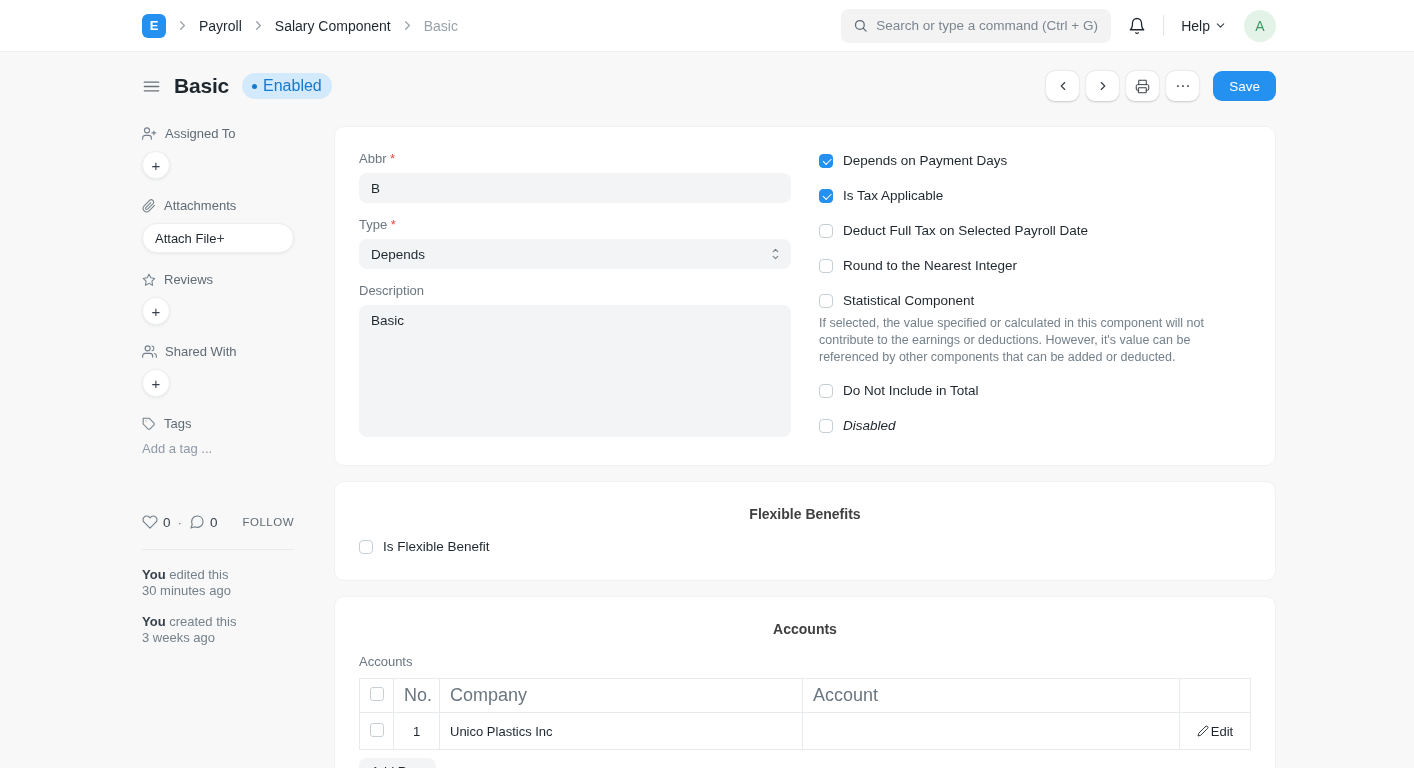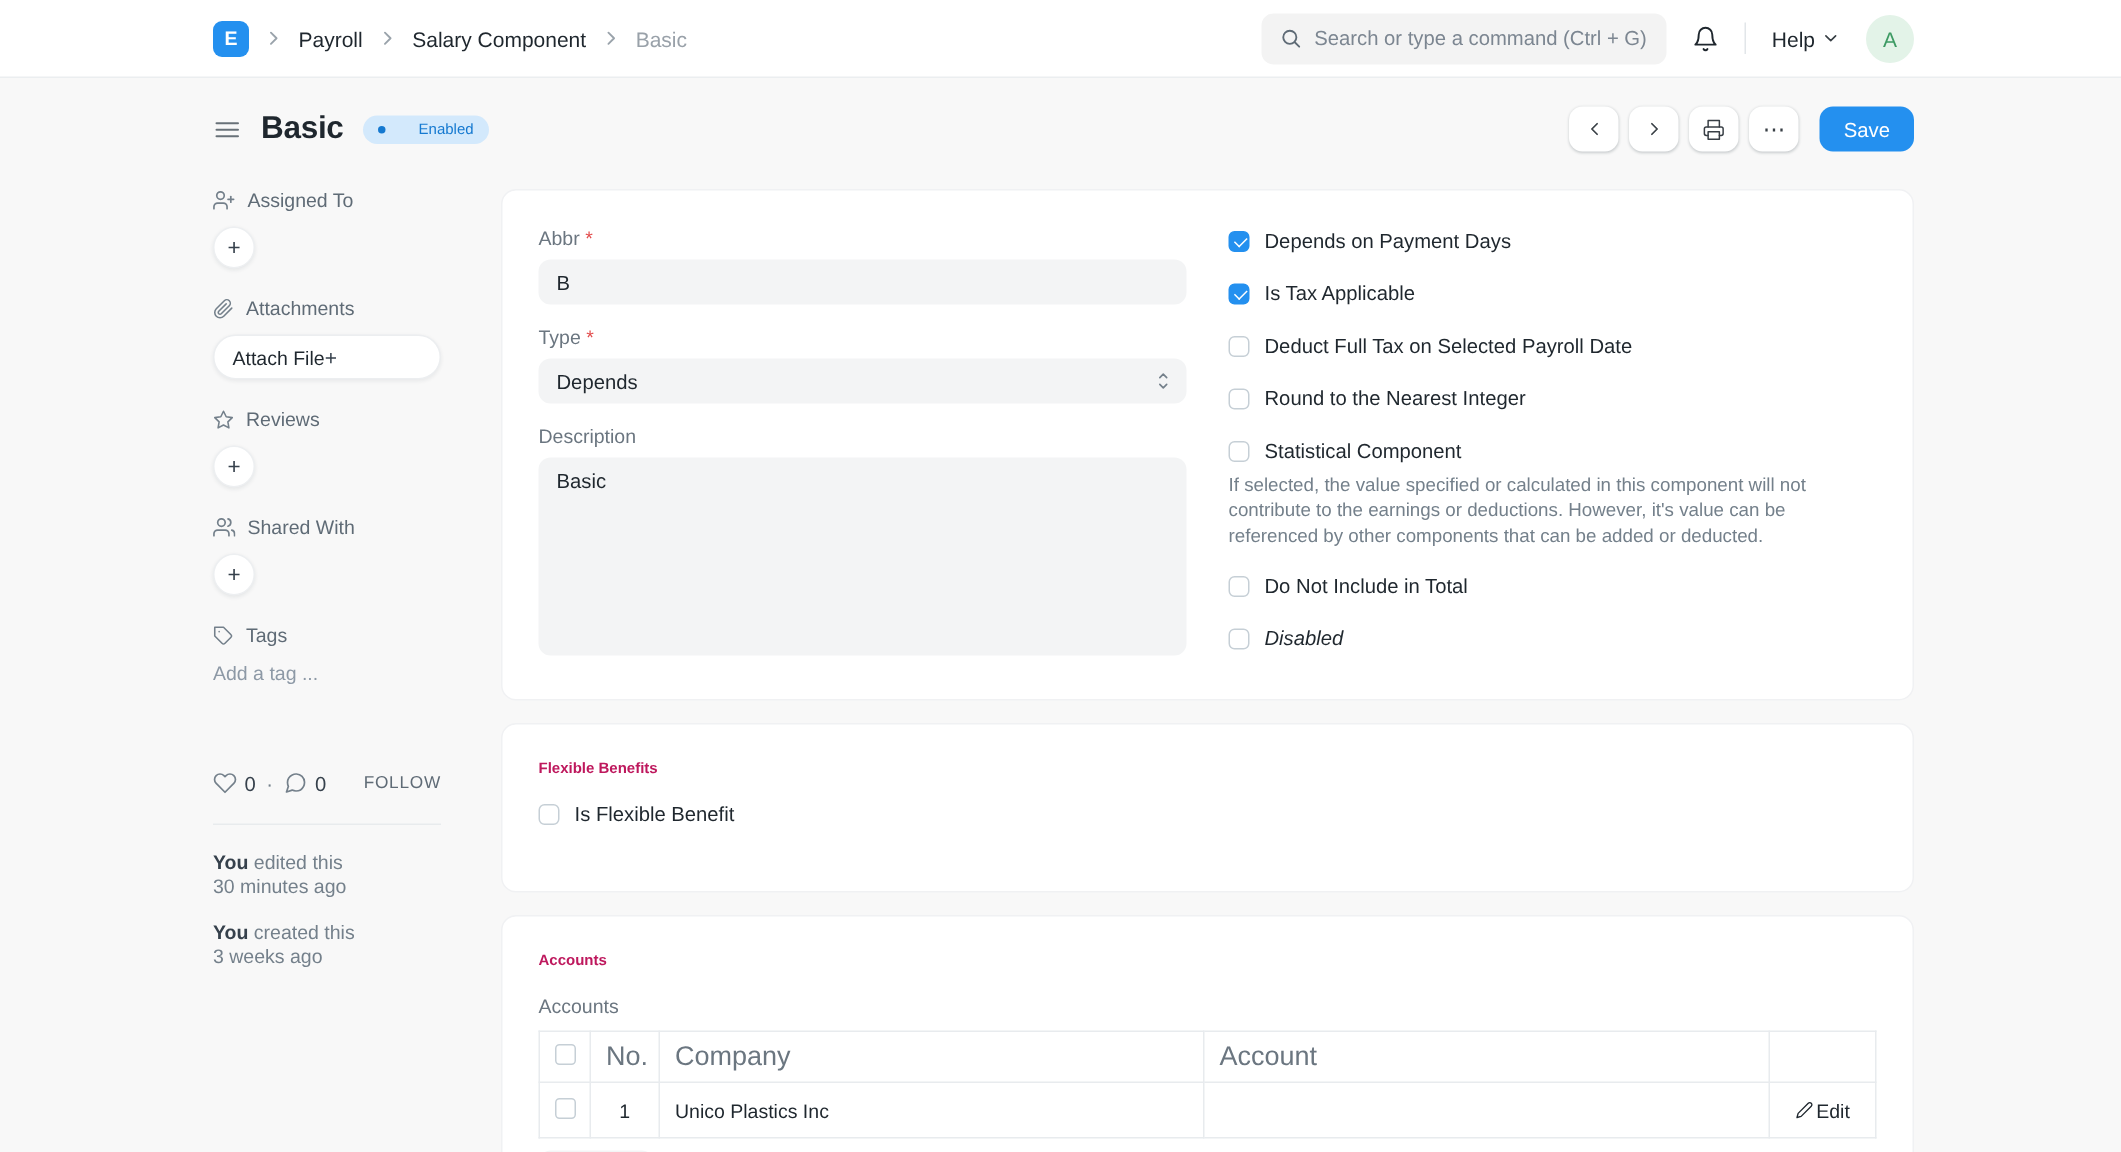--- a/index.html
+++ b/index.html
@@ -27,22 +27,22 @@
   .help { display:flex; align-items:center; gap:4px; font-size:14px; color:#1f272e;
           background:none; border:none; cursor:pointer; font-family:inherit; }
   .avatar { width:32px; height:32px; border-radius:50%; background:#e3f3e8; color:#3d9a63;
             font-size:14px; display:flex; align-items:center; justify-content:center; cursor:pointer; }
 
   
   .page-header { display:flex; align-items:center; justify-content:space-between;
                  padding:0 138px 0 142px; margin-top:18px; height:32px; }
   .ph-left { display:flex; align-items:center; gap:13px; }
   .ph-title { font-size:21px; font-weight:700; color:#1f272e; letter-spacing:-0.2px; }
-  .badge { display:inline-flex; align-items:center; gap:22px; background:#d3e9fc; color:#1579d0;
-           border-radius:99px; font-size:10px; padding:4px 10px; }
+  .badge { display:inline-flex; align-items:center; gap:6px; background:#d3e9fc; color:#1579d0;
+           border-radius:99px; font-size:16px; padding:4px 10px; }
   .badge .dot { width:5px; height:5px; border-radius:50%; background:#1579d0; }
   .ph-right { display:flex; align-items:center; gap:7px; }
   .hbtn { height:30px; min-width:33px; padding:0 9px; background:#fff; border:none; border-radius:9px;
           box-shadow:0 0.5px 2px rgba(25,39,52,.22); display:inline-flex; align-items:center;
           justify-content:center; cursor:pointer; color:#383f45; font-family:inherit; }
   .hbtn.more { font-size:15px; color:#383f45; letter-spacing:0; }
   .save-btn { height:30px; padding:0 16px; margin-left:7px; background:#2490ef; color:#fff;
               border:none; border-radius:9px; font-size:13.5px; font-family:inherit; cursor:pointer; }
 
   
@@ -88,23 +88,23 @@
 
   .cbrow { display:flex; align-items:center; gap:10px; margin-bottom:20px; font-size:13.5px; color:#1f272e; }
   .colR .cbrow:first-child { margin-top:2px; }
   .cb { width:14px; height:14px; flex:none; border:1px solid #c6cfd6; border-radius:4px; background:#fff; cursor:pointer; }
   .cb.checked { background:#2490ef; border-color:#2490ef; }
   .cb.checked::after { content:""; display:block; width:7px; height:3.5px;
                        border-left:1.7px solid #fff; border-bottom:1.7px solid #fff;
                        transform:rotate(-45deg); margin:3px 0 0 2.5px; }
   .help-text { font-size:12.5px; color:#74808b; line-height:17px; margin:-5px 0 17px; }
 
-  .sec-title { font-size:10px; font-weight:700; color:#be185d; }
+  .sec-title { font-size:14px; font-weight:700; color:#404040;text-align:center; }
   .card .sec-title { margin-bottom:17px; }
-  .card2 .cbrow { margin-bottom:20px; }
+  .card2 .cbrow { margin-bottom:2px; }
 
   
   .tbl-label { font-size:13px; color:#6b7680; margin:1px 0 9px; }
   table.grid { width:100%; border-collapse:collapse; table-layout:fixed; }
   table.grid th, table.grid td { border:1px solid #e8ebee; font-weight:400; }
   table.grid th { height:34px; font-size:18px; color:#6b7680; text-align:left; padding:0 10px; }
   table.grid td { height:37px; font-size:13px; color:#1f272e; padding:0 10px; }
   .col-check { width:34px; } .col-no { width:46px; } .col-company { width:363px; }
   .col-account { width:377px; } .col-edit { width:auto; }
   .cell-center { text-align:center; }

